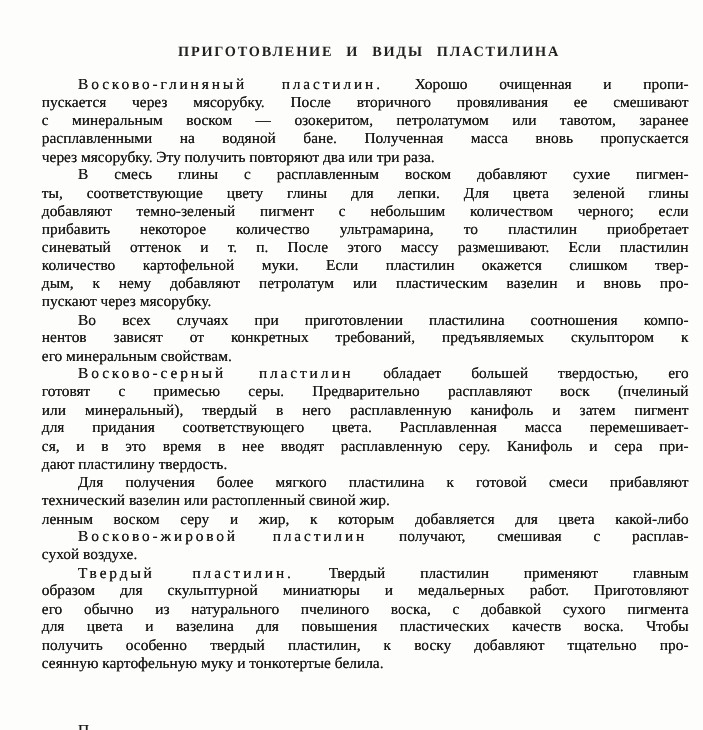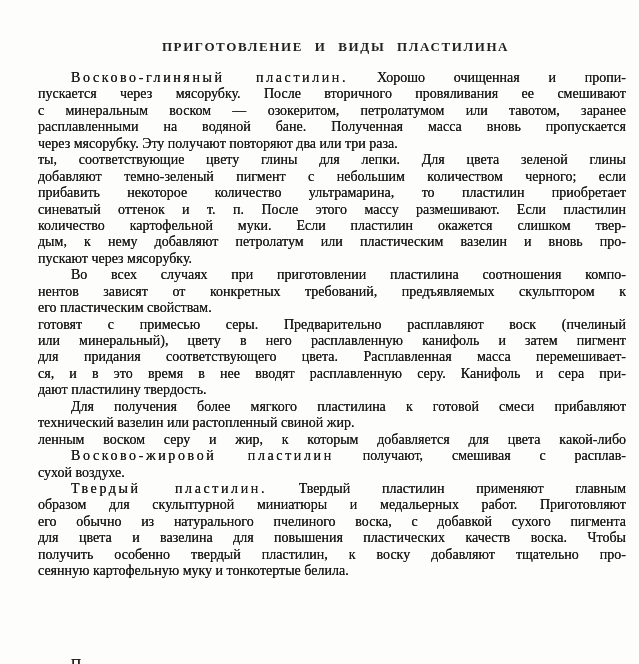--- a/index.html
+++ b/index.html
@@ -63,39 +63,41 @@
 
 <div class="page">
   <div class="title">ПРИГОТОВЛЕНИЕ И ВИДЫ ПЛАСТИЛИНА</div>
 
   <div class="text-block" id="paragraphs">
       <div class="paragraph">
         <div class="line first"><span class="spaced">Восково-глиняный пластилин.</span><span> Хорошо очищенная и пропи-</span></div>
         <div class="line"><span>пускается через мясорубку. После вторичного провяливания ее смешивают</span></div>
         <div class="line"><span>с минеральным воском — озокеритом, петролатумом или тавотом, заранее</span></div>
         <div class="line"><span>расплавленными на водяной бане. Полученная масса вновь пропускается</span></div>
-        <div class="line last"><span>через мясорубку. Эту получают повторяют два или три раза.</span></div>
+        <div class="line last"><span>через мясорубку. Эту получить повторяют два или три раза.</span></div>
       </div>
       <div class="paragraph">
+        <div class="line first"><span>В смесь глины с расплавленным воском добавляют сухие пигмен-</span></div>
         <div class="line"><span>ты, соответствующие цвету глины для лепки. Для цвета зеленой глины</span></div>
         <div class="line"><span>добавляют темно-зеленый пигмент с небольшим количеством черного; если</span></div>
         <div class="line"><span>прибавить некоторое количество ультрамарина, то пластилин приобретает</span></div>
         <div class="line"><span>синеватый оттенок и т. п. После этого массу размешивают. Если пластилин</span></div>
         <div class="line"><span>количество картофельной муки. Если пластилин окажется слишком твер-</span></div>
         <div class="line"><span>дым, к нему добавляют петролатум или пластическим вазелин и вновь про-</span></div>
         <div class="line last"><span>пускают через мясорубку.</span></div>
       </div>
       <div class="paragraph">
         <div class="line first"><span>Во всех случаях при приготовлении пластилина соотношения компо-</span></div>
         <div class="line"><span>нентов зависят от конкретных требований, предъявляемых скульптором к</span></div>
-        <div class="line last"><span>его пластическим свойствам.</span></div>
+        <div class="line last"><span>его минеральным свойствам.</span></div>
       </div>
       <div class="paragraph">
+        <div class="line first"><span class="spaced">Восково-серный пластилин</span><span> обладает большей твердостью, его</span></div>
         <div class="line"><span>готовят с примесью серы. Предварительно расплавляют воск (пчелиный</span></div>
-        <div class="line"><span>или минеральный), цвету в него расплавленную канифоль и затем пигмент</span></div>
+        <div class="line"><span>или минеральный), твердый в него расплавленную канифоль и затем пигмент</span></div>
         <div class="line"><span>для придания соответствующего цвета. Расплавленная масса перемешивает-</span></div>
         <div class="line"><span>ся, и в это время в нее вводят расплавленную серу. Канифоль и сера при-</span></div>
         <div class="line last"><span>дают пластилину твердость.</span></div>
       </div>
       <div class="paragraph">
         <div class="line first"><span>Для получения более мягкого пластилина к готовой смеси прибавляют</span></div>
         <div class="line last"><span>технический вазелин или растопленный свиной жир.</span></div>
       </div>
       <div class="paragraph">
         <div class="line"><span>ленным воском серу и жир, к которым добавляется для цвета какой-либо</span></div>

